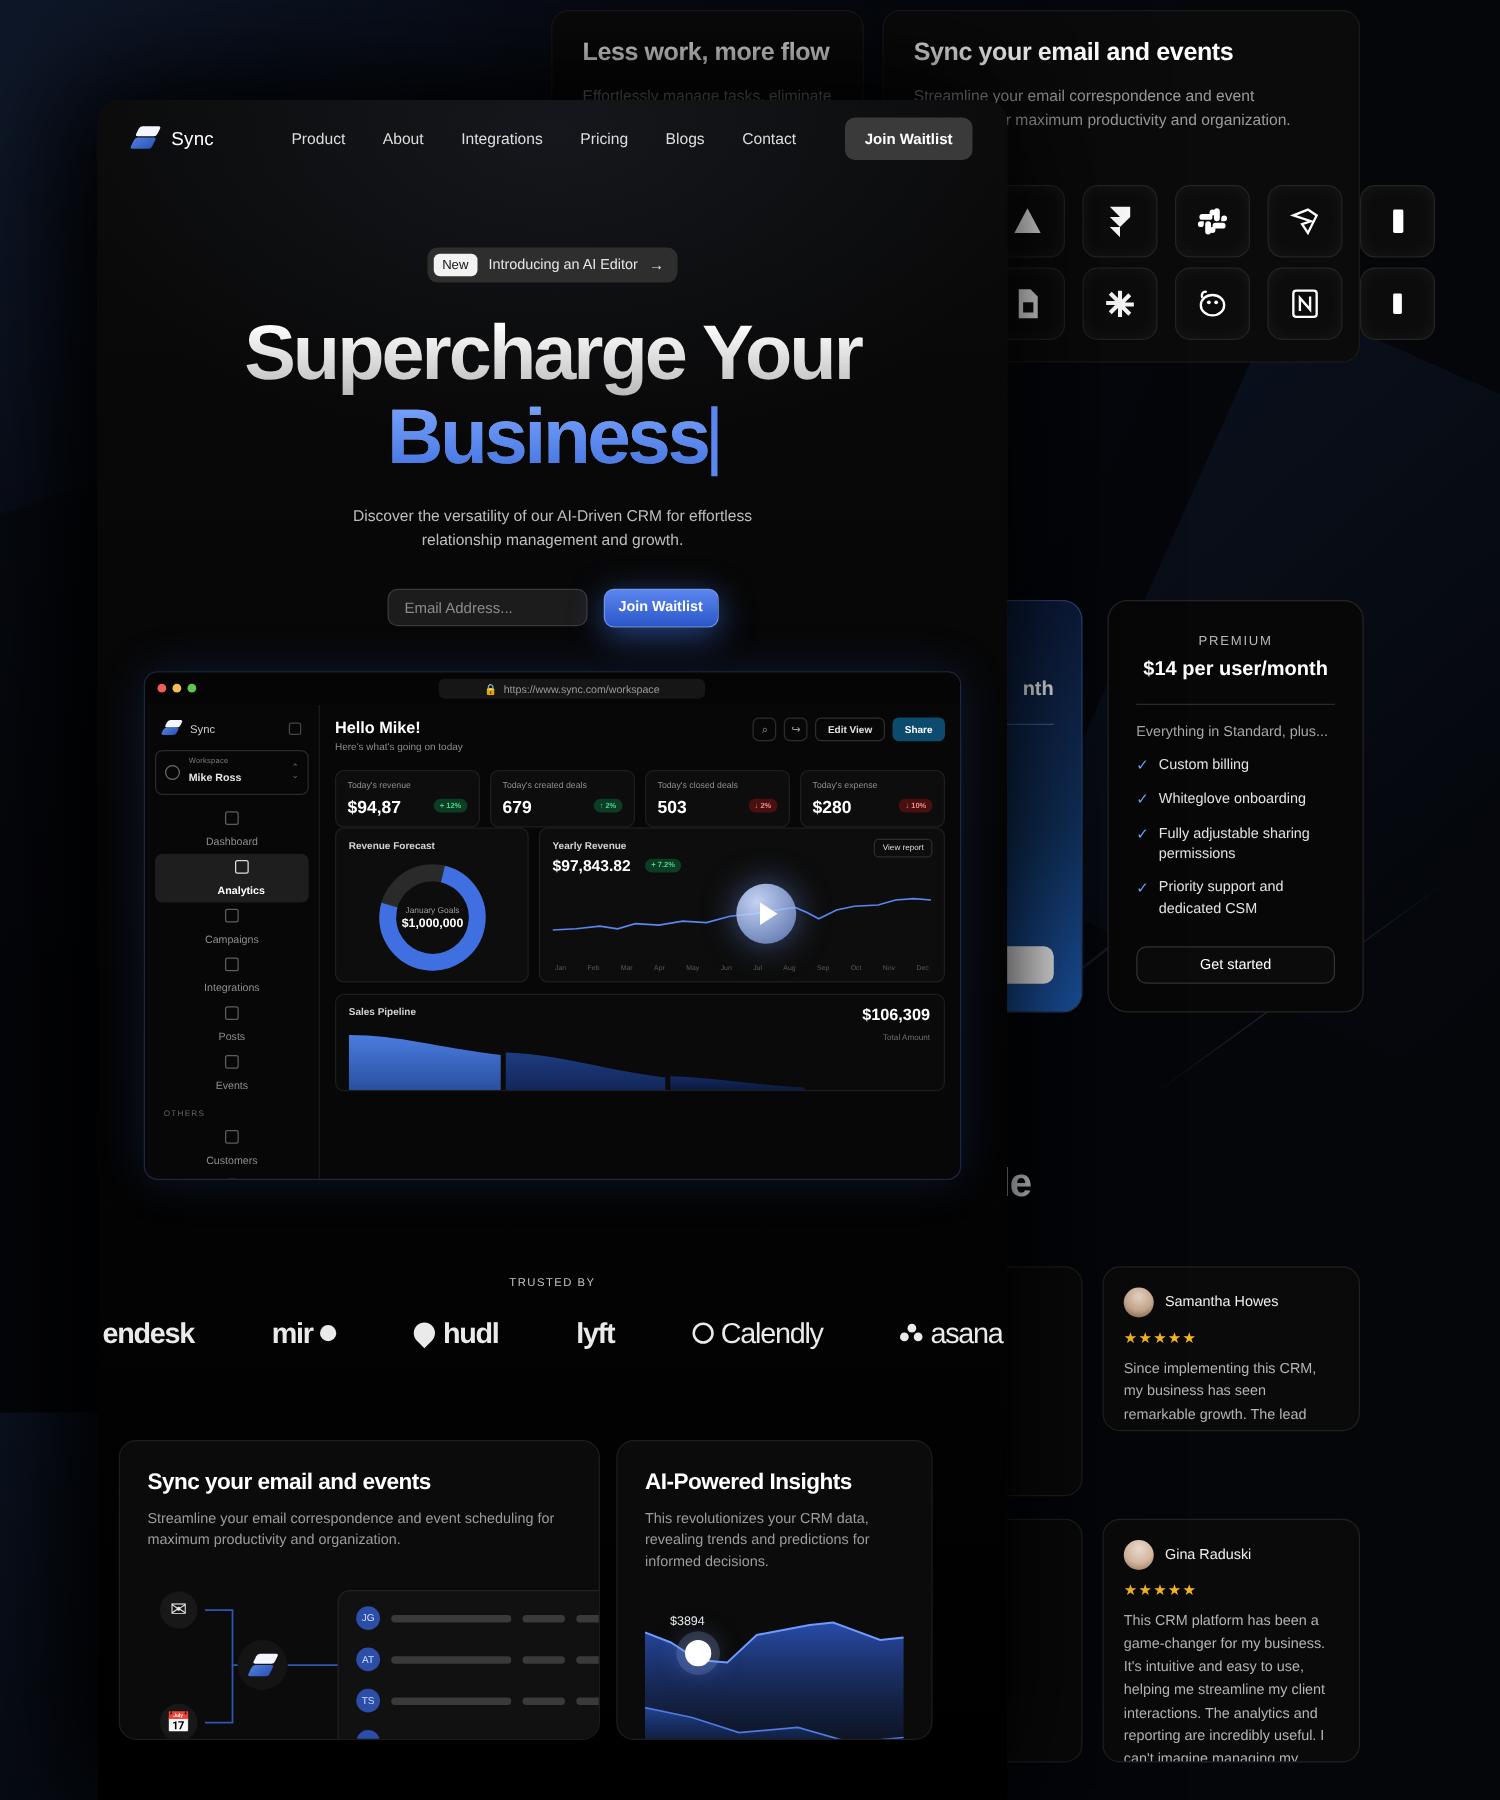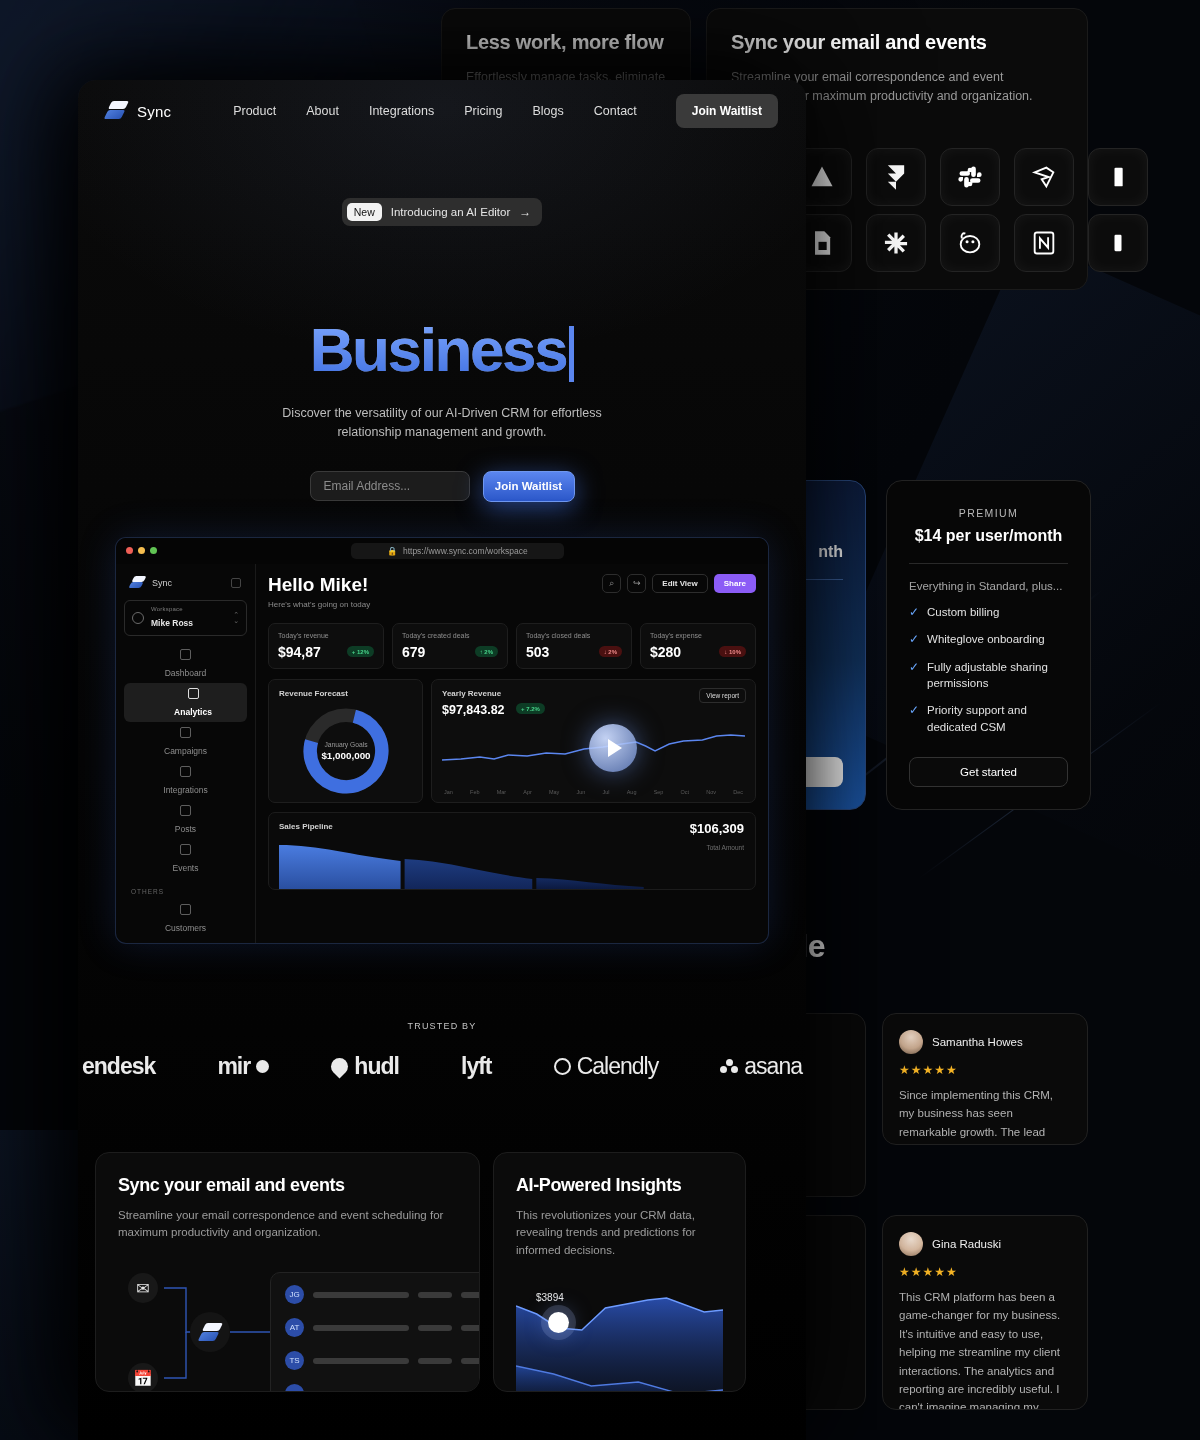--- a/index.html
+++ b/index.html
@@ -166,38 +166,38 @@
   .ws-chev { margin-left: auto; color: #6a6a6a; font-size: 7px; line-height: .8; }
   .side-item { display: flex; align-items: center; gap: 8px; padding: 5px 7px; border-radius: 6px; flex-direction: column; }
   .side-item .si { width: 11px; height: 11px; border: 1px solid #5e5e5e; border-radius: 2px; flex: 0 0 auto; }
   .side-item span { font-size: 8.5px; color: #8e8e8e; }
   .side-item.active { background: #1e1e1e; padding-left: 22px; }
   .side-item.active span { color: #fff; font-weight: 700; }
   .side-item.active .si { border-color: #ddd; }
   .side-group { font-size: 6.5px; color: #666; letter-spacing: 1px; padding: 10px 7px 4px; }
   .dash-main { flex: 1; padding: 10px 12px; }
   .dash-head { display: flex; align-items: flex-start; }
-  .hello { font-size: 19px; font-weight: 700; color: #fff; }
+  .hello { font-size: 13px; font-weight: 700; color: #fff; }
   .hello-sub { font-size: 8px; color: #8b8b8b; margin-top: 4px; }
   .dash-actions { margin-left: auto; display: flex; gap: 6px; align-items: center; }
   .ico-btn { width: 19px; height: 19px; border: 1px solid #2d2d2d; border-radius: 5px;
       display: flex; align-items: center; justify-content: center; color: #9b9b9b; font-size: 9px; }
   .edit-btn { height: 19px; padding: 0 9px; border: 1px solid #2d2d2d; border-radius: 5px;
       color: #e2e2e2; font-size: 8px; display: flex; align-items: center; font-weight: 700; }
-  .share-btn { height: 19px; padding: 0 10px; border-radius: 5px; background: #8b5cf6;
+  .share-btn { height: 19px; padding: 0 10px; border-radius: 5px; background: #0c4a6e;
       color: #fff; font-size: 8px; display: flex; align-items: center; font-weight: 700; }
   .kpis { display: grid; grid-template-columns: repeat(4,1fr); gap: 8px; margin-top: 14px; }
   .kpi { background: #0d0d0d; border: 1px solid #1e1e1e; border-radius: 7px; padding: 8px 9px; }
   .kpi-label { font-size: 7px; color: #8e8e8e; }
   .kpi-row { display: flex; align-items: center; justify-content: space-between; margin-top: 5px; }
   .kpi-val { font-size: 14px; font-weight: 700; color: #fff; }
   .chip { font-size: 6px; font-weight: 700; padding: 2.5px 5px; border-radius: 8px; }
   .chip.up { background: #0d3c25; color: #48d58b; }
   .chip.down { background: #4a1010; color: #f08b8b; }
-  .charts { display: flex; gap: 8px; margin-top: 10px; }
+  .charts { display: flex; gap: 8px; }
   .chart-card { background: #0d0d0d; border: 1px solid #1e1e1e; border-radius: 7px; padding: 9px 10px; }
   #chart-forecast { width: 155px; height: 124px; }
   #chart-yearly { flex: 1; height: 124px; position: relative; }
   .ct { font-size: 8px; color: #d3d3d3; font-weight: 700; }
   .donut-wrap { display: flex; justify-content: center; margin-top: 6px; }
   .yr-val { font-size: 12.5px; font-weight: 700; color: #fff; margin-top: 5px; display: inline-block; }
   .view-report { position: absolute; right: 9px; top: 8px; font-size: 6.5px; color: #ddd;
       border: 1px solid #2d2d2d; border-radius: 4px; padding: 3px 6px; }
   .months { display: flex; justify-content: space-between; font-size: 5.5px; color: #5a5a5a;
       position: absolute; left: 12px; right: 12px; bottom: 7px; }
@@ -416,21 +416,21 @@
     </div>
 
     <div class="hero">
       <div class="pill">
         <span class="new">New</span>
         <span class="txt">Introducing an AI Editor</span>
         <span class="arw">→</span>
       </div>
 
       <div class="h1">
-        <br>
+        <span>Supercharge Your</span><br>
         <span class="blue">Business</span><span class="caret"></span>
       </div>
 
       <div class="hero-sub">Discover the versatility of our AI-Driven CRM for effortless relationship management and growth.</div>
 
       <div class="hero-form">
         <input class="email-input" placeholder="Email Address..." style="">
         <button class="waitlist-btn">Join Waitlist</button>
       </div>
     </div>

